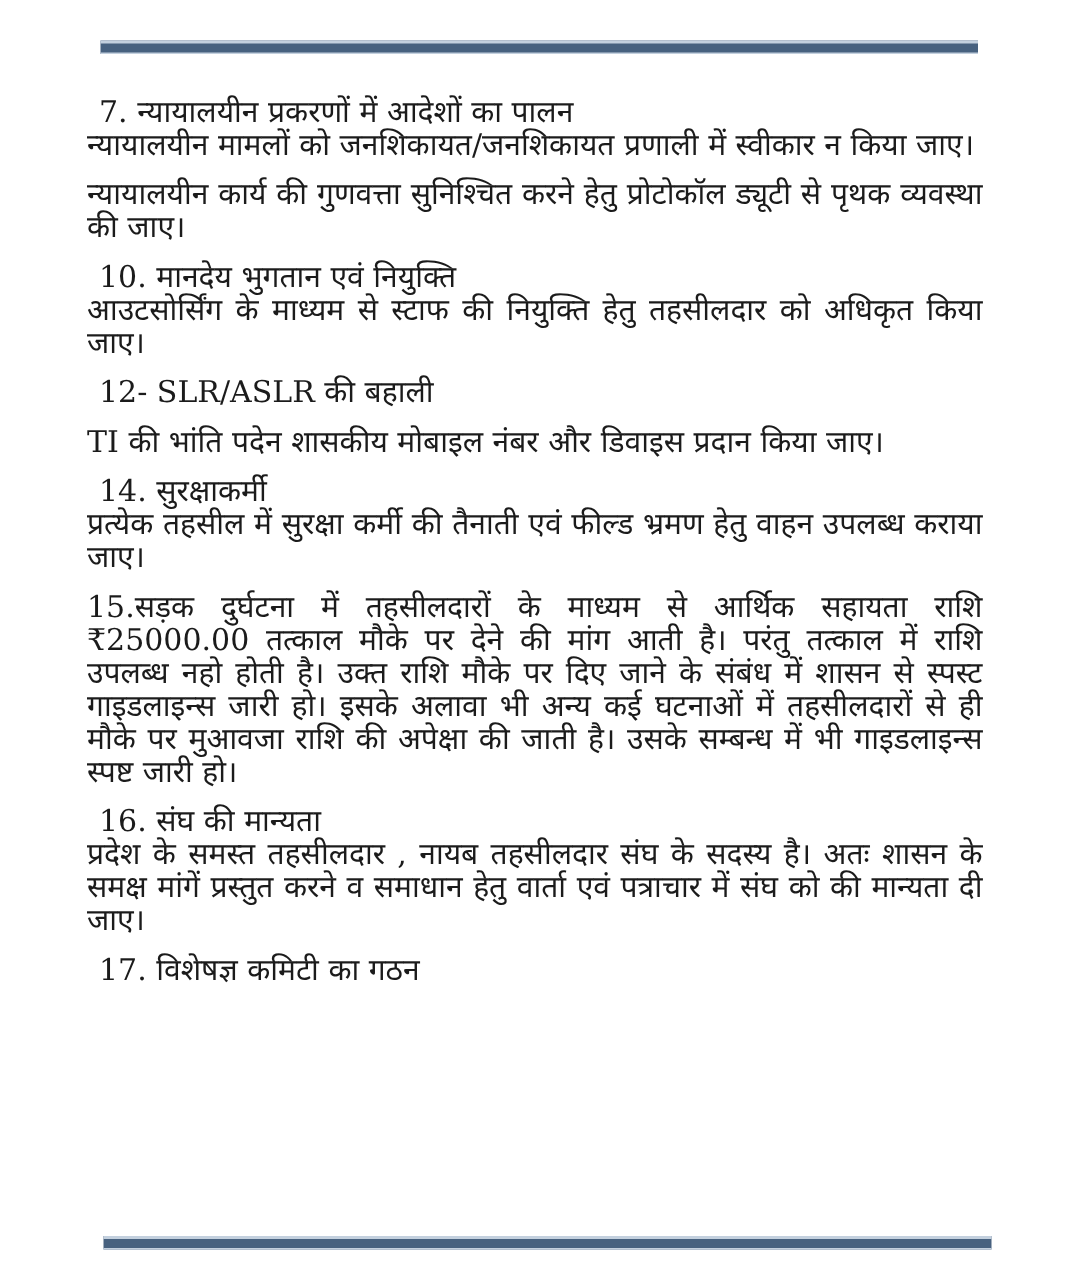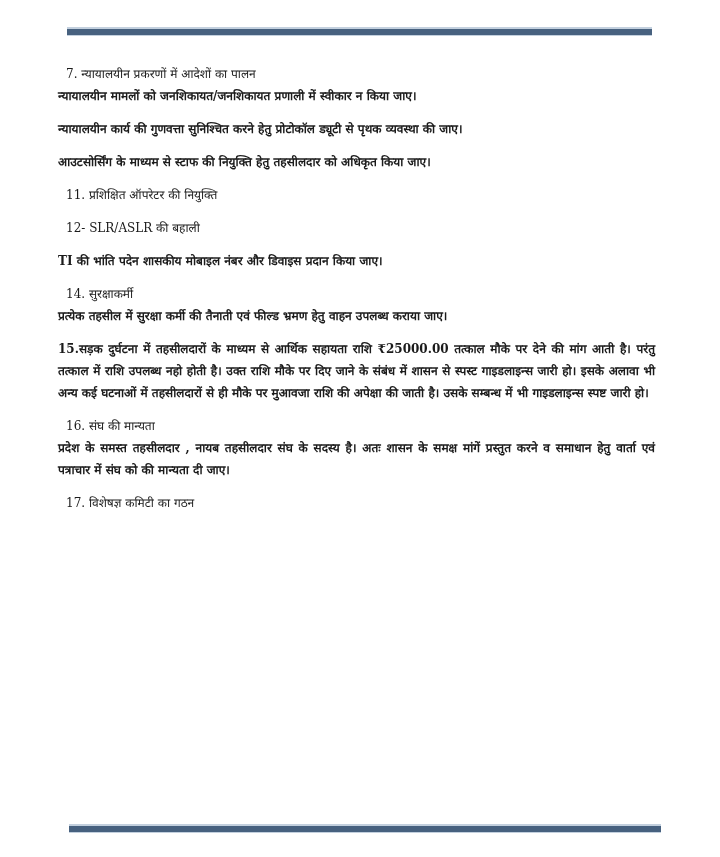--- a/index.html
+++ b/index.html
@@ -33,35 +33,34 @@
   .rule-bottom {
     top: 824px;
     left: 69px;
     width: 592px;
   }
   .content {
     position: absolute;
     top: 63px;
     left: 58px;
     width: 597px;
-    font-size: 12px;
+    font-size: 20px;
     line-height: 22px;
   }
   .section {
     margin: 0 0 11px 0;
   }
   .section-heading {
     padding-left: 8px;
     text-align: left;
     white-space: nowrap;
   }
   .section-body {
     text-align: justify;
     text-justify: inter-word;
-    font-weight: bold;
   }
 </style>
 </head>
 <body>
 
 <div class="page">
 
   <div class="rule rule-top"></div>
 
   <div class="content">
@@ -70,25 +69,25 @@
       <div class="section-heading">7. न्यायालयीन प्रकरणों में आदेशों का पालन</div>
       <div class="section-body">न्यायालयीन मामलों को जनशिकायत/जनशिकायत प्रणाली में स्वीकार न किया जाए।</div>
     </div>
 
 
     <div class="section">
       <div class="section-body">न्यायालयीन कार्य की गुणवत्ता सुनिश्चित करने हेतु प्रोटोकॉल ड्यूटी से पृथक व्यवस्था की जाए।</div>
     </div>
 
     <div class="section">
+      <div class="section-heading">10. मानदेय भुगतान एवं नियुक्ति</div>
       <div class="section-body">आउटसोर्सिंग के माध्यम से स्टाफ की नियुक्ति हेतु तहसीलदार को अधिकृत किया जाए।</div>
     </div>
 
     <div class="section">
-      <div class="section-heading">11. प्रशिक्षित ऑपरेटर की नियुक्ति</div>
     </div>
 
     <div class="section">
       <div class="section-heading">12- SLR/ASLR की बहाली</div>
     </div>
 
     <div class="section">
       <div class="section-body">TI की भांति पदेन शासकीय मोबाइल नंबर और डिवाइस प्रदान किया जाए।</div>
     </div>
 

